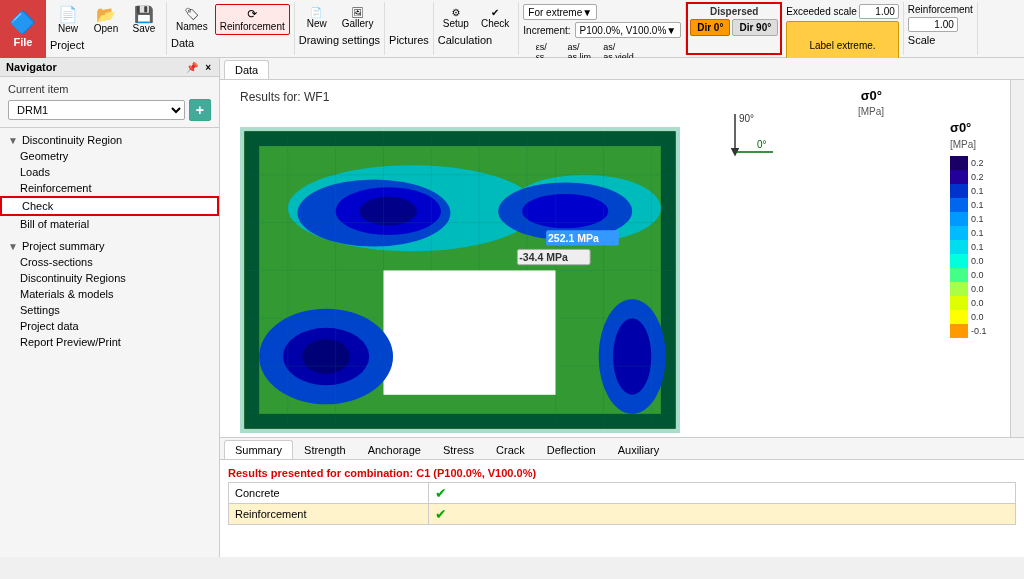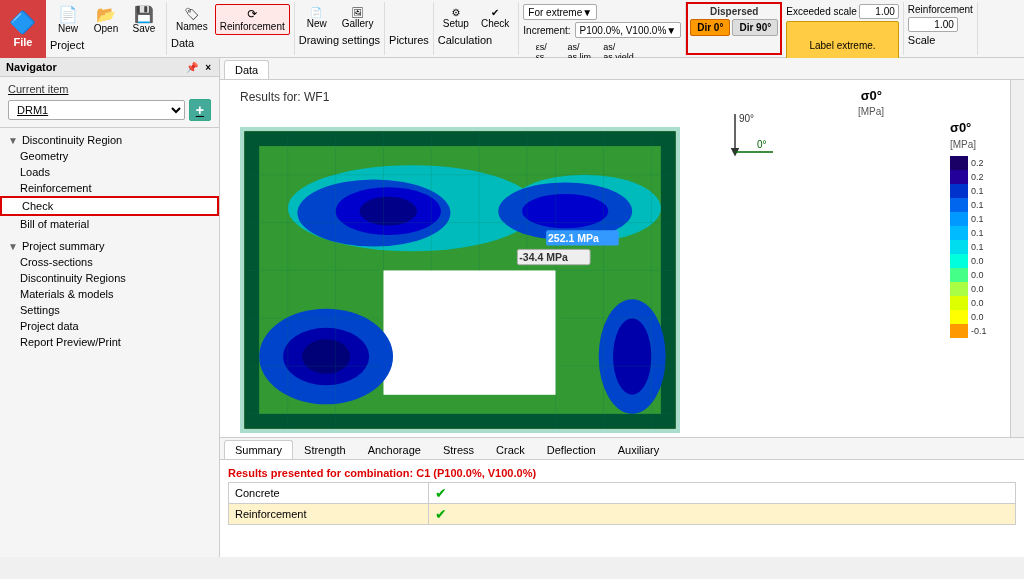--- a/index.html
+++ b/index.html
@@ -34,21 +34,21 @@
     .navigator { width: 220px; min-width: 220px; background: #f5f5f5; border-right: 1px solid #ccc; display: flex; flex-direction: column; overflow: hidden; }
     .nav-header { background: #e8e8e8; border-bottom: 1px solid #ccc; padding: 3px 6px; display: flex; justify-content: space-between; align-items: center; font-weight: bold; font-size: 11px; }
     .nav-header-icons { display: flex; gap: 2px; }
     .nav-icon-btn { font-size: 10px; cursor: pointer; padding: 0 2px; }
     .nav-content { flex: 1; overflow-y: auto; padding: 4px 0; }
     .nav-item { padding: 2px 8px 2px 20px; cursor: pointer; font-size: 11px; }
     .nav-item.highlighted { background: white; border: 2px solid #d00; }
     .nav-tree-item { padding: 2px 8px; cursor: pointer; font-size: 11px; display: flex; align-items: center; gap: 4px; }
     .nav-tree-item.parent { font-size: 11px; }
     .collapse-icon { font-size: 10px; color: #666; }
-    .current-item-section { padding: 6px 8px; border-bottom: 1px solid #ccc; text-decoration: underline; }
+    .current-item-section { padding: 6px 8px; border-bottom: 1px solid #ccc; }
     .current-item-label { font-size: 11px; color: #333; margin-bottom: 4px; }
     .current-item-row { display: flex; align-items: center; gap: 4px; }
     .current-item-select { flex: 1; border: 1px solid #aaa; border-radius: 2px; padding: 2px 4px; font-size: 11px; background: white; }
     .add-btn { background: #4a9; color: white; border: 1px solid #3a8; border-radius: 2px; padding: 2px 6px; cursor: pointer; font-size: 14px; font-weight: bold; }
 
     
     .data-panel { flex: 1; display: flex; flex-direction: column; background: white; overflow: hidden; }
     .data-tabs { display: flex; background: #f5f5f5; border-bottom: 1px solid #ccc; padding: 2px 4px 0; }
     .data-tab { padding: 3px 10px; font-size: 11px; cursor: pointer; border: 1px solid transparent; border-bottom: none; border-radius: 3px 3px 0 0; }
     .data-tab.active { background: white; border-color: #ccc; }

